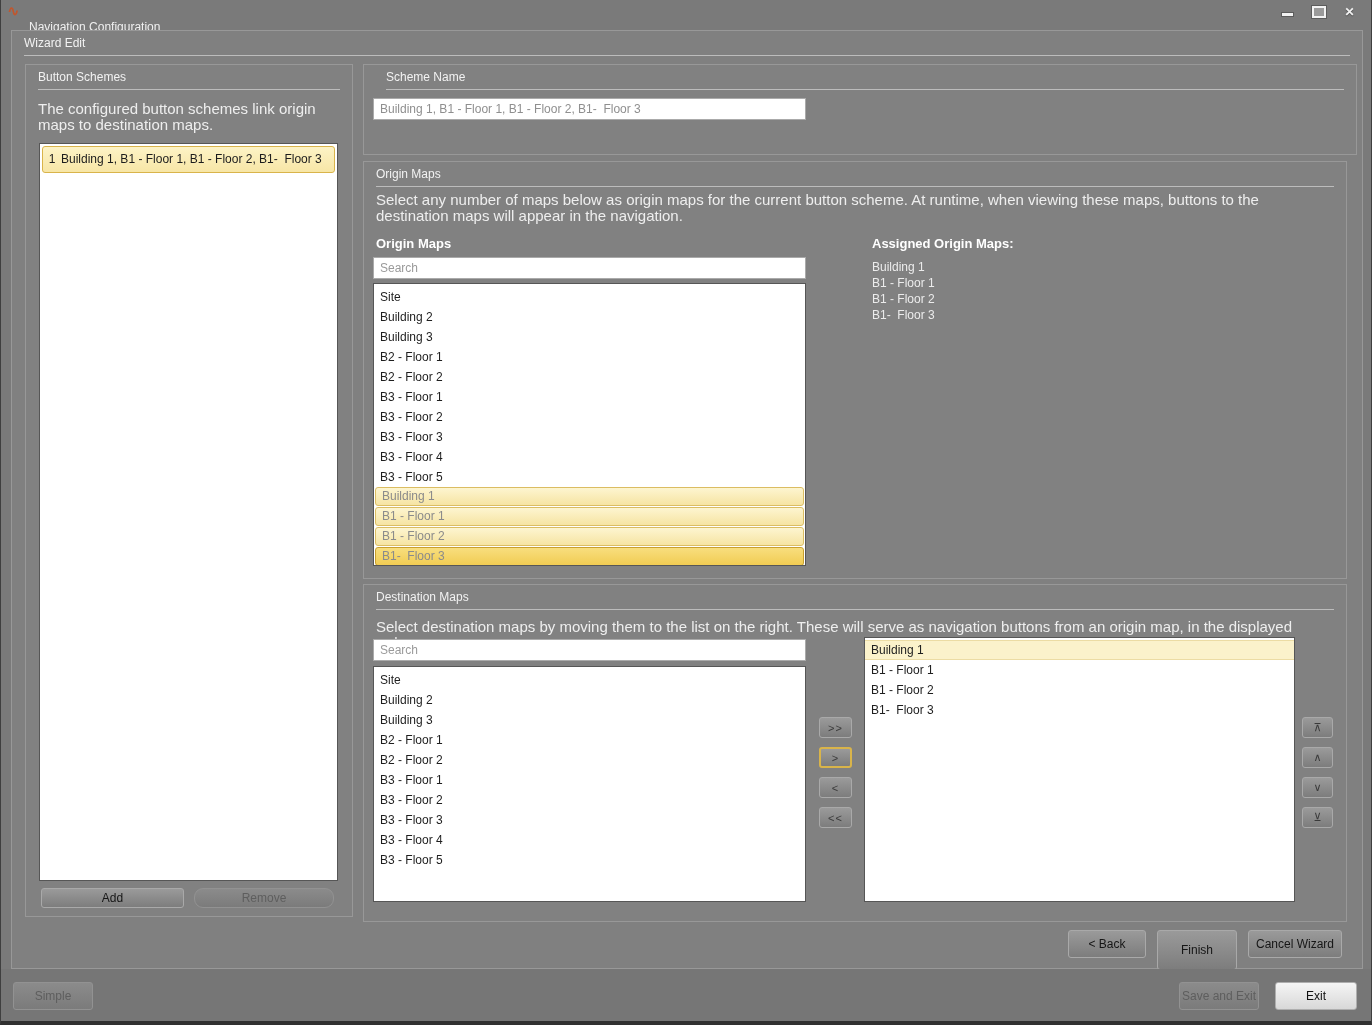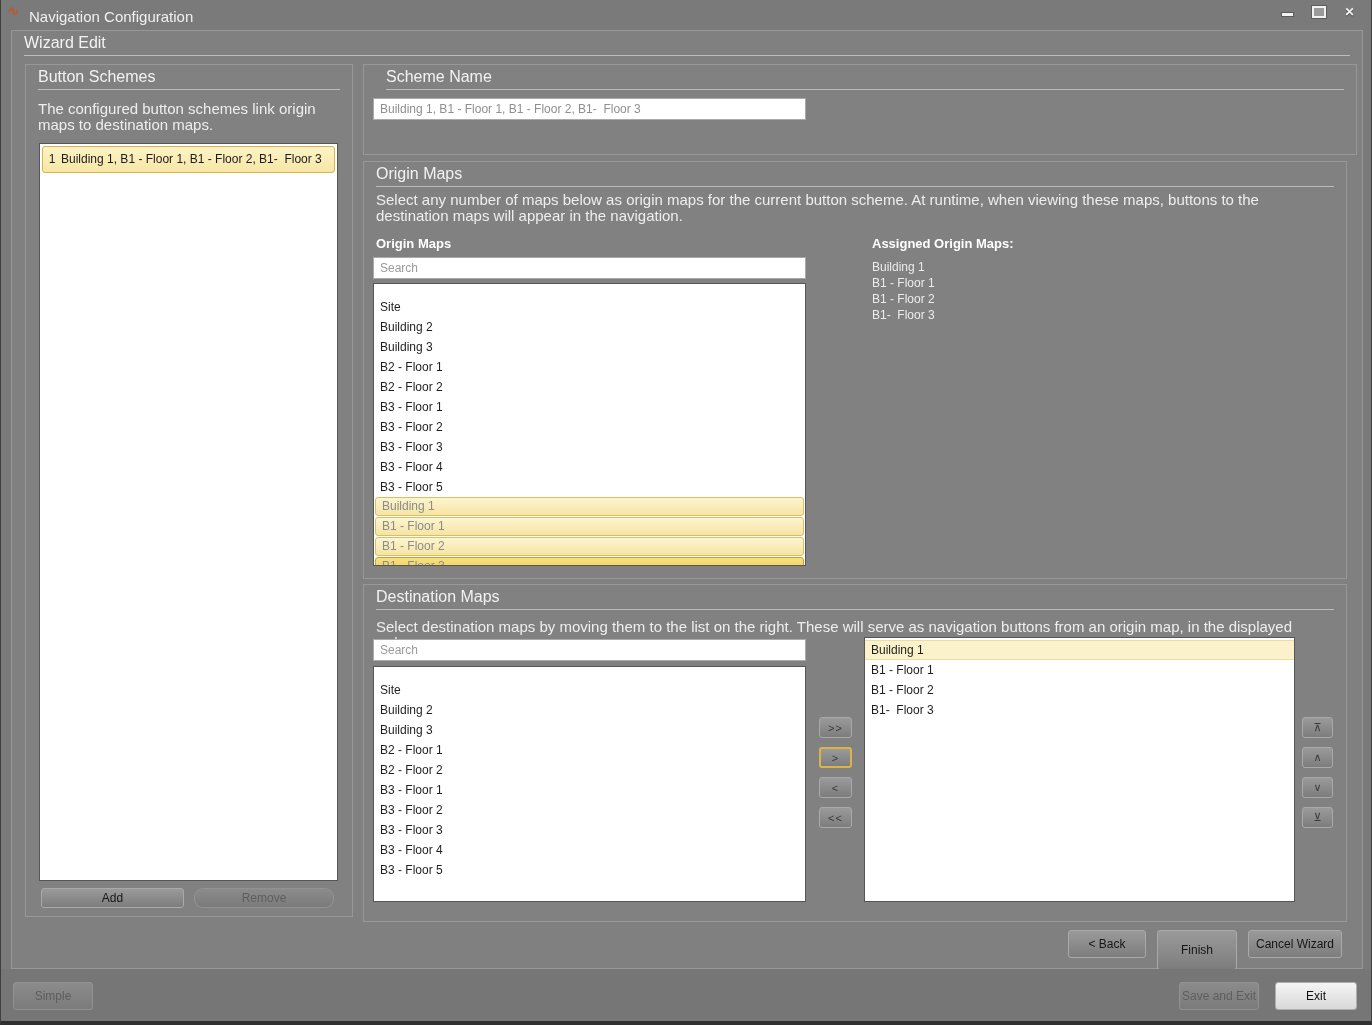--- a/index.html
+++ b/index.html
@@ -3,41 +3,41 @@
 <meta charset="utf-8">
 <style>
   html,body{margin:0;padding:0;width:1372px;height:1025px;overflow:hidden;
     font-family:"Liberation Sans",sans-serif;-webkit-font-smoothing:antialiased;}
   #window{position:relative;width:1370px;height:1021px;background:#7a7a7a;
     border-left:1px solid #3f3f3f;border-right:1px solid #3f3f3f;border-bottom:4px solid #303030;}
   
   .titlebar{position:absolute;left:0;top:0;width:100%;height:23px;background:#7a7a7a;}
   .app-icon{position:absolute;left:6px;top:0px;font-family:"DejaVu Sans",sans-serif;
     font-size:15px;font-weight:bold;color:#c2562c;line-height:23px;}
-  .title-text{position:absolute;left:28px;top:5px;line-height:23px;font-size:15px;color:#f0f0f0;}
+  .title-text{position:absolute;left:28px;top:16px;line-height:23px;font-size:12px;color:#f0f0f0;}
   .win-controls{position:absolute;right:6px;top:0;height:23px;display:flex;}
   .win-btn{width:31px;height:23px;display:flex;align-items:center;justify-content:center;
     color:#f2f2f2;font-size:11px;cursor:default;}
   .glyph-min{display:inline-block;width:11px;height:3px;background:#f2f2f2;border:1px solid #5c5c5c;margin-top:6px;}
   .glyph-max{display:inline-block;width:10px;height:8px;border:2px solid #f2f2f2;outline:1px solid #5c5c5c;background:#9a9a9a;}
   .glyph-close{font-size:12px;font-weight:bold;color:#f2f2f2;text-shadow:0 1px 1px #4c4c4c;}
   
   .group{position:absolute;border:1px solid #989898;background:#818181;}
-  .group-hd{height:24px;line-height:24px;padding:0 12px;font-size:16px;color:#f2f2f2;
+  .group-hd{height:24px;line-height:24px;padding:0 12px;font-size:12px;color:#f2f2f2;
     white-space:pre;}
   .group-hd-line{height:0;border-bottom:1px solid #bcbcbc;margin:0 12px;}
   .desc{font-size:15px;color:#eeeeee;line-height:16px;white-space:pre-wrap;}
   .bold-label{font-size:13px;font-weight:bold;color:#ffffff;white-space:pre;}
   
   .text-input{position:absolute;background:#ffffff;border:1px solid #aaaaaa;font-size:12px;
     padding:0 6px;font-family:"Liberation Sans",sans-serif;color:#7f1d1d;box-sizing:border-box;}
   .text-input::placeholder{color:#9a9a9a;opacity:1;}
   .scheme-input{color:#8f8f8f;}
   .white-list{position:absolute;background:#ffffff;border:1px solid #565656;overflow:hidden;
-    box-sizing:border-box;padding-top:13px;}
+    box-sizing:border-box;padding-top:3px;}
   .row{height:20px;line-height:20px;padding-left:6px;font-size:12px;color:#1e1e1e;white-space:pre;}
   .row.selected{background:linear-gradient(#fdf5d0,#f6e4a3);border:1px solid #dbbd62;border-radius:3px;
     margin:0 1px 1px 1px;height:17px;line-height:17px;color:#8b8b8b;}
   .row.focused{background:linear-gradient(#f8de7e,#f1cc53);border:1px solid #c9a02e;border-radius:3px;
     margin:0 1px 1px 1px;height:17px;line-height:17px;color:#8b8b8b;}
   .row.flat-selected{background:#fbf2cb;border-top:1px solid #ecdca4;border-bottom:1px solid #ecdca4;
     height:18px;line-height:18px;color:#1e1e1e;}
   .scheme-row{display:flex;background:linear-gradient(#fdf3c6,#f7e6a6);border:1px solid #d9b44a;
     border-radius:3px;margin:2px;height:25px;line-height:25px;font-size:12px;color:#1c1c1c;white-space:pre;}
   .scheme-row .idx{width:18px;text-align:center;}

